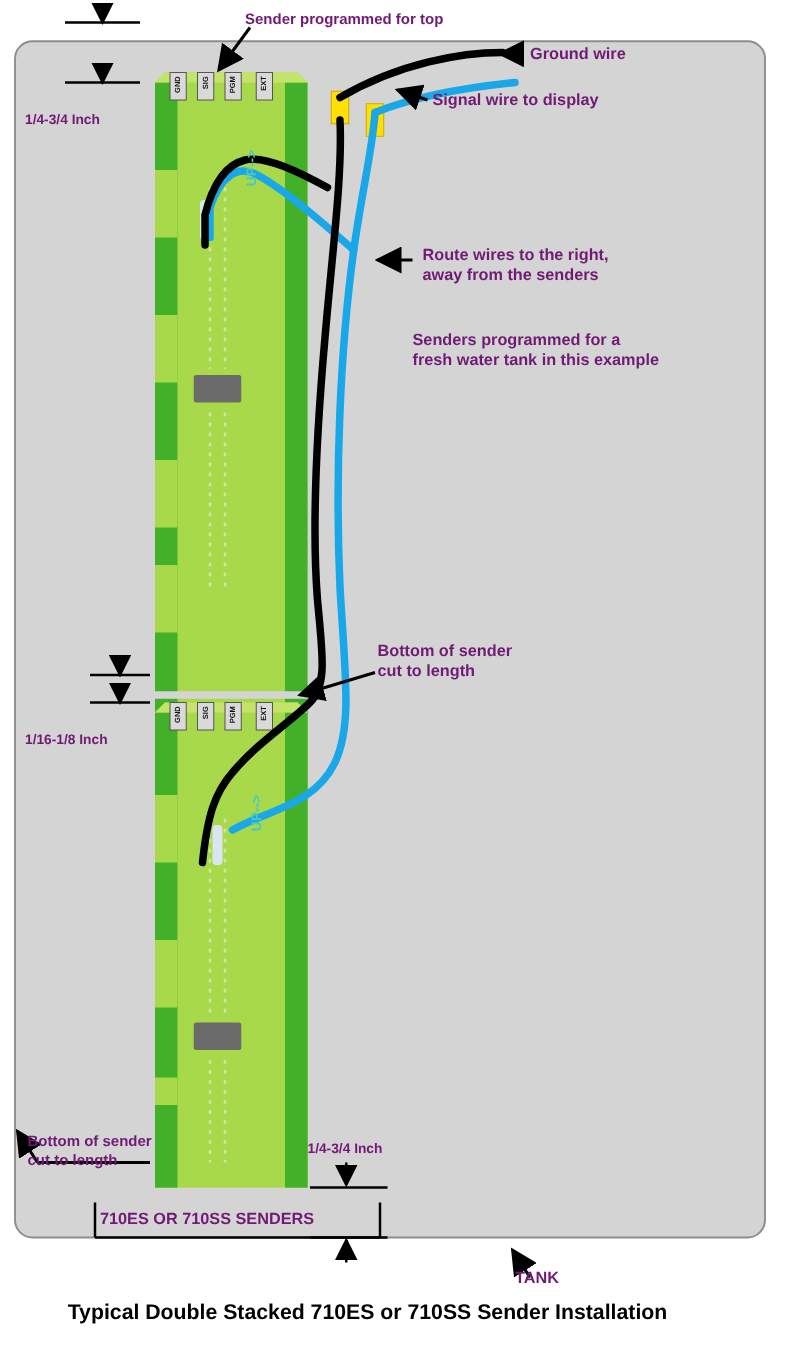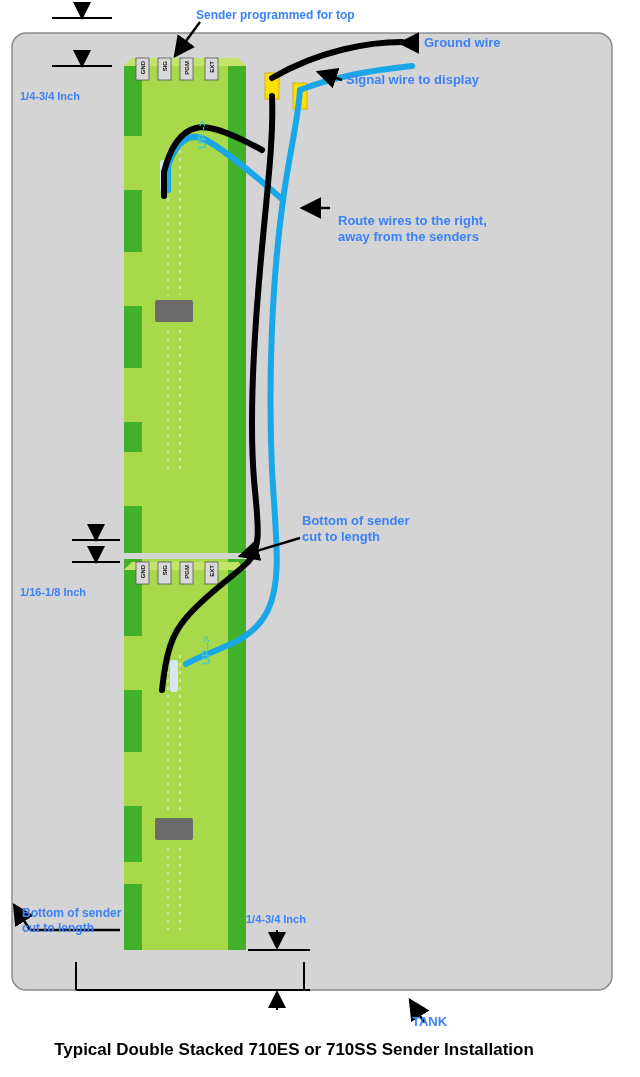--- a/index.html
+++ b/index.html
@@ -1,19 +1,19 @@
 <!DOCTYPE html>
 <html><head>
 <meta charset="utf-8">
 <style>
   html,body{margin:0;padding:0;background:#ffffff;}
   body{width:640px;height:1077px;position:relative;font-family:"Liberation Sans",sans-serif;overflow:hidden;}
   .stage{position:absolute;left:0;top:0;width:640px;height:1077px;}
   svg.layer{position:absolute;left:0;top:0;width:640px;height:1077px;}
-  .lbl{position:absolute;font-weight:bold;color:#3b82f6;line-height:1.25;white-space:pre;}
+  .lbl{position:absolute;font-weight:bold;color:#701a75;line-height:1.25;white-space:pre;}
   .s11{font-size:11px;}
   .s12{font-size:12px;}
   .s13{font-size:13px;}
   .caption{position:absolute;left:0;top:1040px;width:588px;text-align:center;font-size:17px;font-weight:bold;color:#000;}
   .pcbtext{position:absolute;color:#49c7c7;font-weight:bold;font-size:11px;}
   .vert{writing-mode:vertical-rl;transform:rotate(180deg);}
   .termtxt{position:absolute;color:#111;font-weight:bold;font-size:6px;writing-mode:vertical-rl;transform:rotate(180deg);letter-spacing:0px;}
 </style>
 </head>
 <body>
@@ -157,31 +157,34 @@
       <line x1="30" y1="930" x2="14" y2="905" marker-end="url(#arrow)"></line>
       <line x1="30" y1="930" x2="120" y2="930"></line>
 
       <line x1="424" y1="1022" x2="410" y2="1000" marker-end="url(#arrow)"></line>
     </g>
   </svg>
 
   <div class="lbl s12" style="left:196px;top:8px;">Sender programmed for top</div>
   <div class="lbl s13" style="left:424px;top:35px;">Ground wire</div>
   <div class="lbl s13" style="left:346px;top:72px;text-align:center;">Signal wire to display</div>
-  <div class="lbl s13" style="left:338px;top:196px;margin-top:17px;">Route wires to the right,
+  <div class="lbl s13" style="left:338px;top:196px;">Route wires to the right,
 away from the senders</div>
+  <div class="lbl s13" style="left:330px;top:264px;">Senders programmed for a
+fresh water tank in this example</div>
   <div class="lbl s13" style="left:302px;top:513px;">Bottom of sender
 cut to length</div>
   <div class="lbl s12" style="left:22px;top:906px;">Bottom of sender
 cut to length</div>
 
   <div class="lbl s11" style="left:20px;top:90px;">1/4-3/4 Inch</div>
   <div class="lbl s11" style="left:20px;top:586px;">1/16-1/8 Inch</div>
   <div class="lbl s11" style="left:246px;top:913px;">1/4-3/4 Inch</div>
 
+  <div class="lbl s13" style="left:80px;top:967px;">710ES OR 710SS SENDERS</div>
   <div class="lbl s13" style="left:412px;top:1014px;">TANK</div>
 
   <div class="pcbtext vert" style="left:196px;top:120px;">UP--&gt;</div>
   <div class="pcbtext vert" style="left:200px;top:636px;">UP--&gt;</div>
 
   <div class="termtxt" style="left:140px;top:61px;">GND</div>
   <div class="termtxt" style="left:162px;top:61px;">SIG</div>
   <div class="termtxt" style="left:184px;top:61px;">PGM</div>
   <div class="termtxt" style="left:209px;top:61px;">EXT</div>
 

